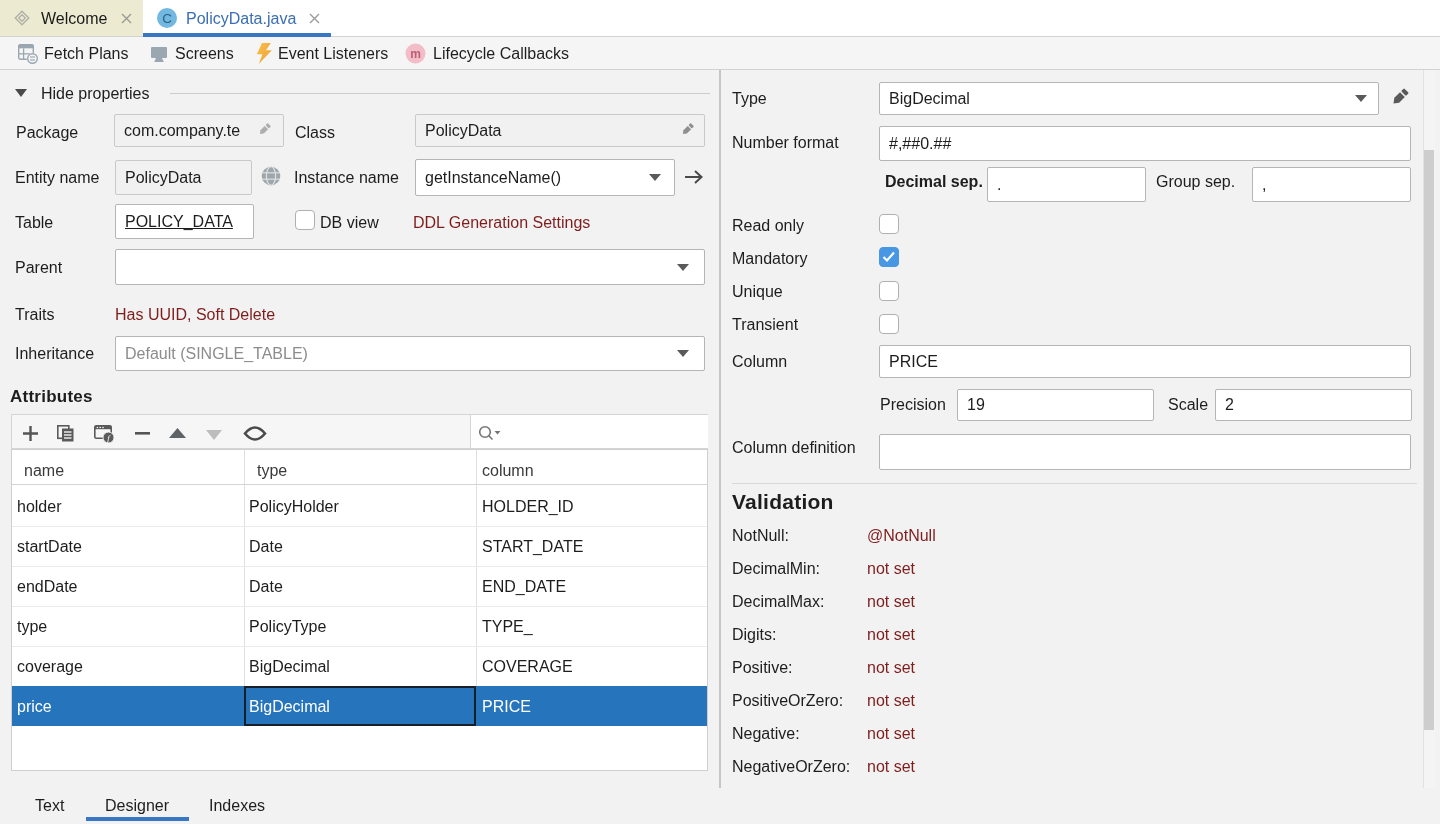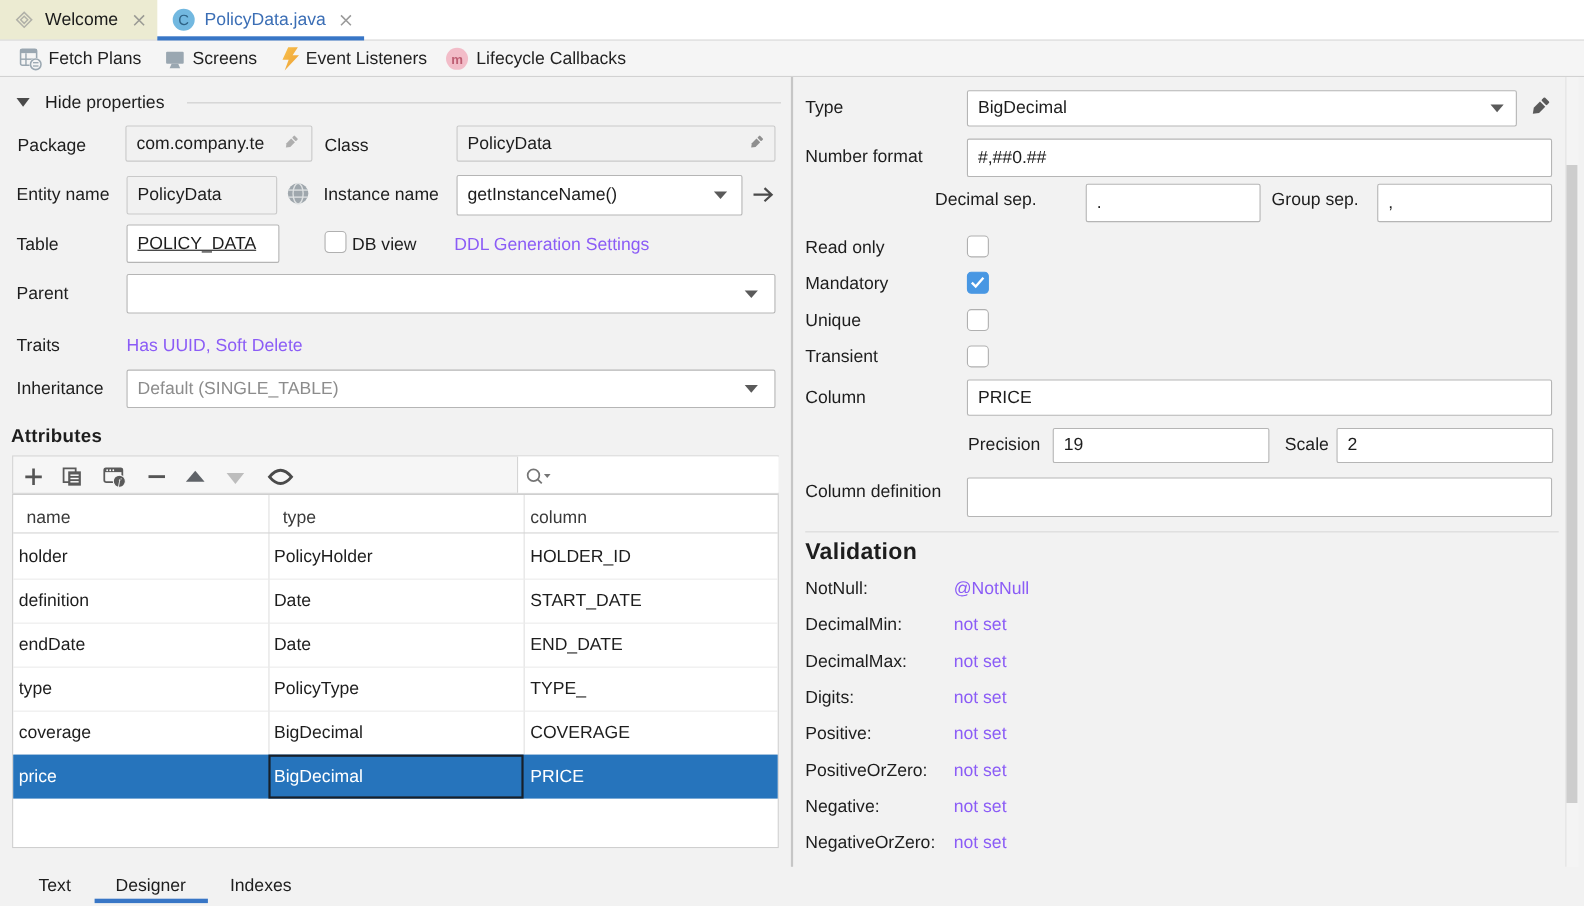--- a/index.html
+++ b/index.html
@@ -1,21 +1,21 @@
 <!DOCTYPE html>
 <html><head>
 <meta charset="utf-8">
 <style>
 html,body{margin:0;padding:0;}
 body{width:1440px;height:824px;position:relative;overflow:hidden;background:#f2f2f2;font-family:"Liberation Sans",sans-serif;}
 .ab{position:absolute;}
 .lbl{position:absolute;font-size:16px;color:#1d1d1d;line-height:19px;white-space:nowrap;}
 .inp{position:absolute;background:#fff;border:1px solid #b5b5b5;border-radius:2px;font-size:16px;color:#1d1d1d;display:flex;align-items:center;padding:0 9px;box-sizing:border-box;white-space:nowrap;overflow:hidden;}
 .gray{background:#f1f1f1;border-color:#c9c9c9;}
-.link{color:#8b5cf6;text-decoration:none;text-align:center;}
+.link{color:#7f1d1d;text-decoration:none;text-align:center;}
 .cb{position:absolute;width:20px;height:20px;box-sizing:border-box;background:#fff;border:1px solid #b0b0b0;border-radius:4px;}
 .ph{color:#8c8c8c;}
 svg{position:absolute;overflow:visible;}
 </style>
 </head>
 <body>
 
 <div class="ab" style="left:0;top:0;width:1440px;height:36px;background:#fff;"></div>
 <div class="ab" style="left:0;top:0;width:143px;height:36px;background:#ecebd2;"></div>
 <div class="ab" style="left:0;top:36px;width:1440px;height:1px;background:#d2d2d2;"></div>
@@ -173,21 +173,21 @@
 <div class="ab" style="left:244px;top:450px;width:1px;height:276px;background:#e0e0e0;"></div>
 <div class="ab" style="left:476px;top:450px;width:1px;height:276px;background:#e0e0e0;"></div>
 <div class="ab" style="left:12px;top:484px;width:695px;height:1px;background:#d4d4d4;"></div>
 <div class="lbl" style="left:24px;top:461px;color:#3a3a3a;">name</div>
 <div class="lbl" style="left:257px;top:461px;color:#3a3a3a;">type</div>
 <div class="lbl" style="left:482px;top:461px;color:#3a3a3a;">column</div>
 <div class="lbl" style="left:17px;top:497px;">holder</div>
 <div class="lbl" style="left:249px;top:497px;">PolicyHolder</div>
 <div class="lbl" style="left:482px;top:497px;">HOLDER_ID</div>
 <div class="ab" style="left:12px;top:526px;width:695px;height:1px;background:#ebebeb;"></div>
-<div class="lbl" style="left:17px;top:537px;">definition</div>
+<div class="lbl" style="left:17px;top:537px;">startDate</div>
 <div class="lbl" style="left:249px;top:537px;">Date</div>
 <div class="lbl" style="left:482px;top:537px;">START_DATE</div>
 <div class="ab" style="left:12px;top:566px;width:695px;height:1px;background:#ebebeb;"></div>
 <div class="lbl" style="left:17px;top:577px;">endDate</div>
 <div class="lbl" style="left:249px;top:577px;">Date</div>
 <div class="lbl" style="left:482px;top:577px;">END_DATE</div>
 <div class="ab" style="left:12px;top:606px;width:695px;height:1px;background:#ebebeb;"></div>
 <div class="lbl" style="left:17px;top:617px;">type</div>
 <div class="lbl" style="left:249px;top:617px;">PolicyType</div>
 <div class="lbl" style="left:482px;top:617px;">TYPE_</div>
@@ -216,21 +216,21 @@
     <path d="M0 0 L12 0 L6 7 Z" fill="#5a5a5a"></path>
   </svg>
 <svg style="left:1388px;top:87px;" width="22" height="22" viewBox="0 0 22 22">
     <g transform="rotate(45 11 11)">
       <rect x="7.6" y="0.5" width="6.8" height="4.2" rx="1" fill="#5a5a5a"></rect>
       <path d="M7.6 6.2 H14.4 V14.2 L11 18.8 L7.6 14.2 Z" fill="#5a5a5a"></path>
     </g>
   </svg>
 <div class="lbl" style="left:732px;top:133px;">Number format</div>
 <div class="inp" style="left:879px;top:126px;width:532px;height:35px;">#,##0.##</div>
-<div class="lbl" style="left:850px;top:172px;">Decimal sep.</div>
+<div class="lbl" style="left:885px;top:172px;font-weight:bold;">Decimal sep.</div>
 <div class="inp" style="left:987px;top:167px;width:159px;height:35px;">.</div>
 <div class="lbl" style="left:1156px;top:172px;">Group sep.</div>
 <div class="inp" style="left:1252px;top:167px;width:159px;height:35px;">,</div>
 <div class="lbl" style="left:732px;top:216px;">Read only</div>
 <div class="cb" style="left:879px;top:214px;"></div>
 <div class="lbl" style="left:732px;top:249px;">Mandatory</div>
 <div class="cb" style="left:879px;top:247px;background:#4897e3;border-color:#4897e3;"></div>
 <svg style="left:882px;top:251px;" width="14" height="12" viewBox="0 0 14 12">
     <path d="M1.5 6 L5 9.5 L12 1.5" stroke="#fff" stroke-width="2.2" fill="none"></path>
   </svg>

